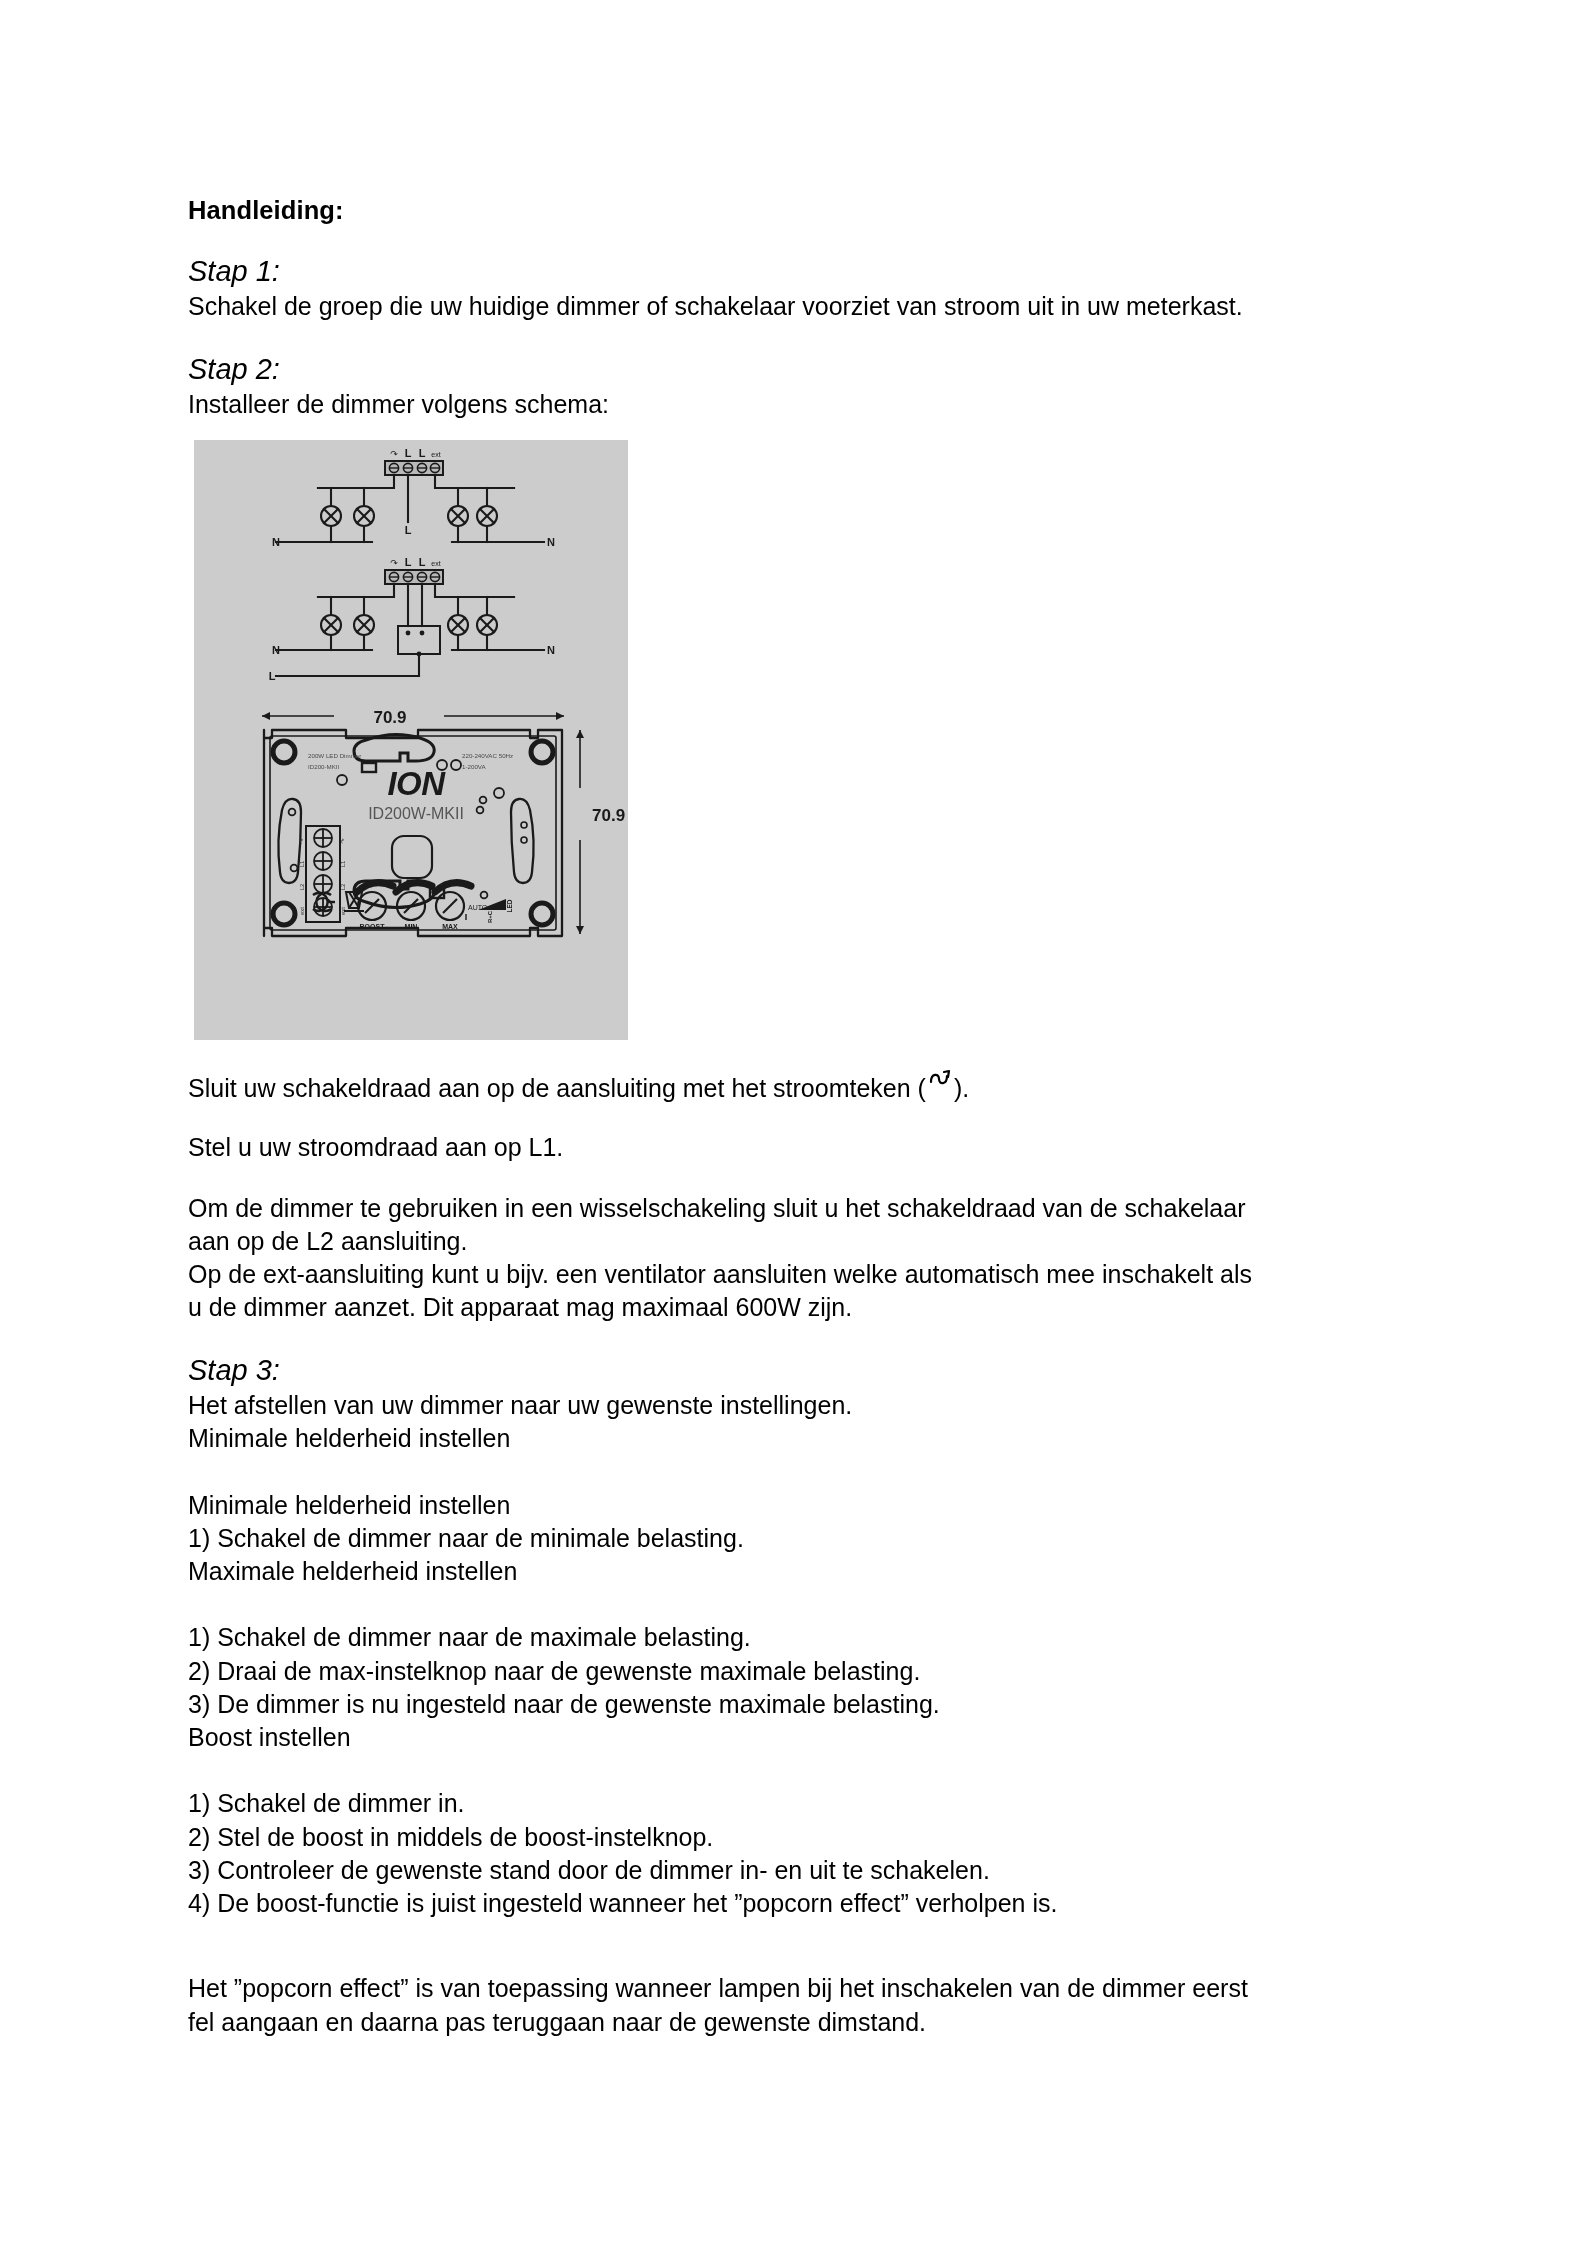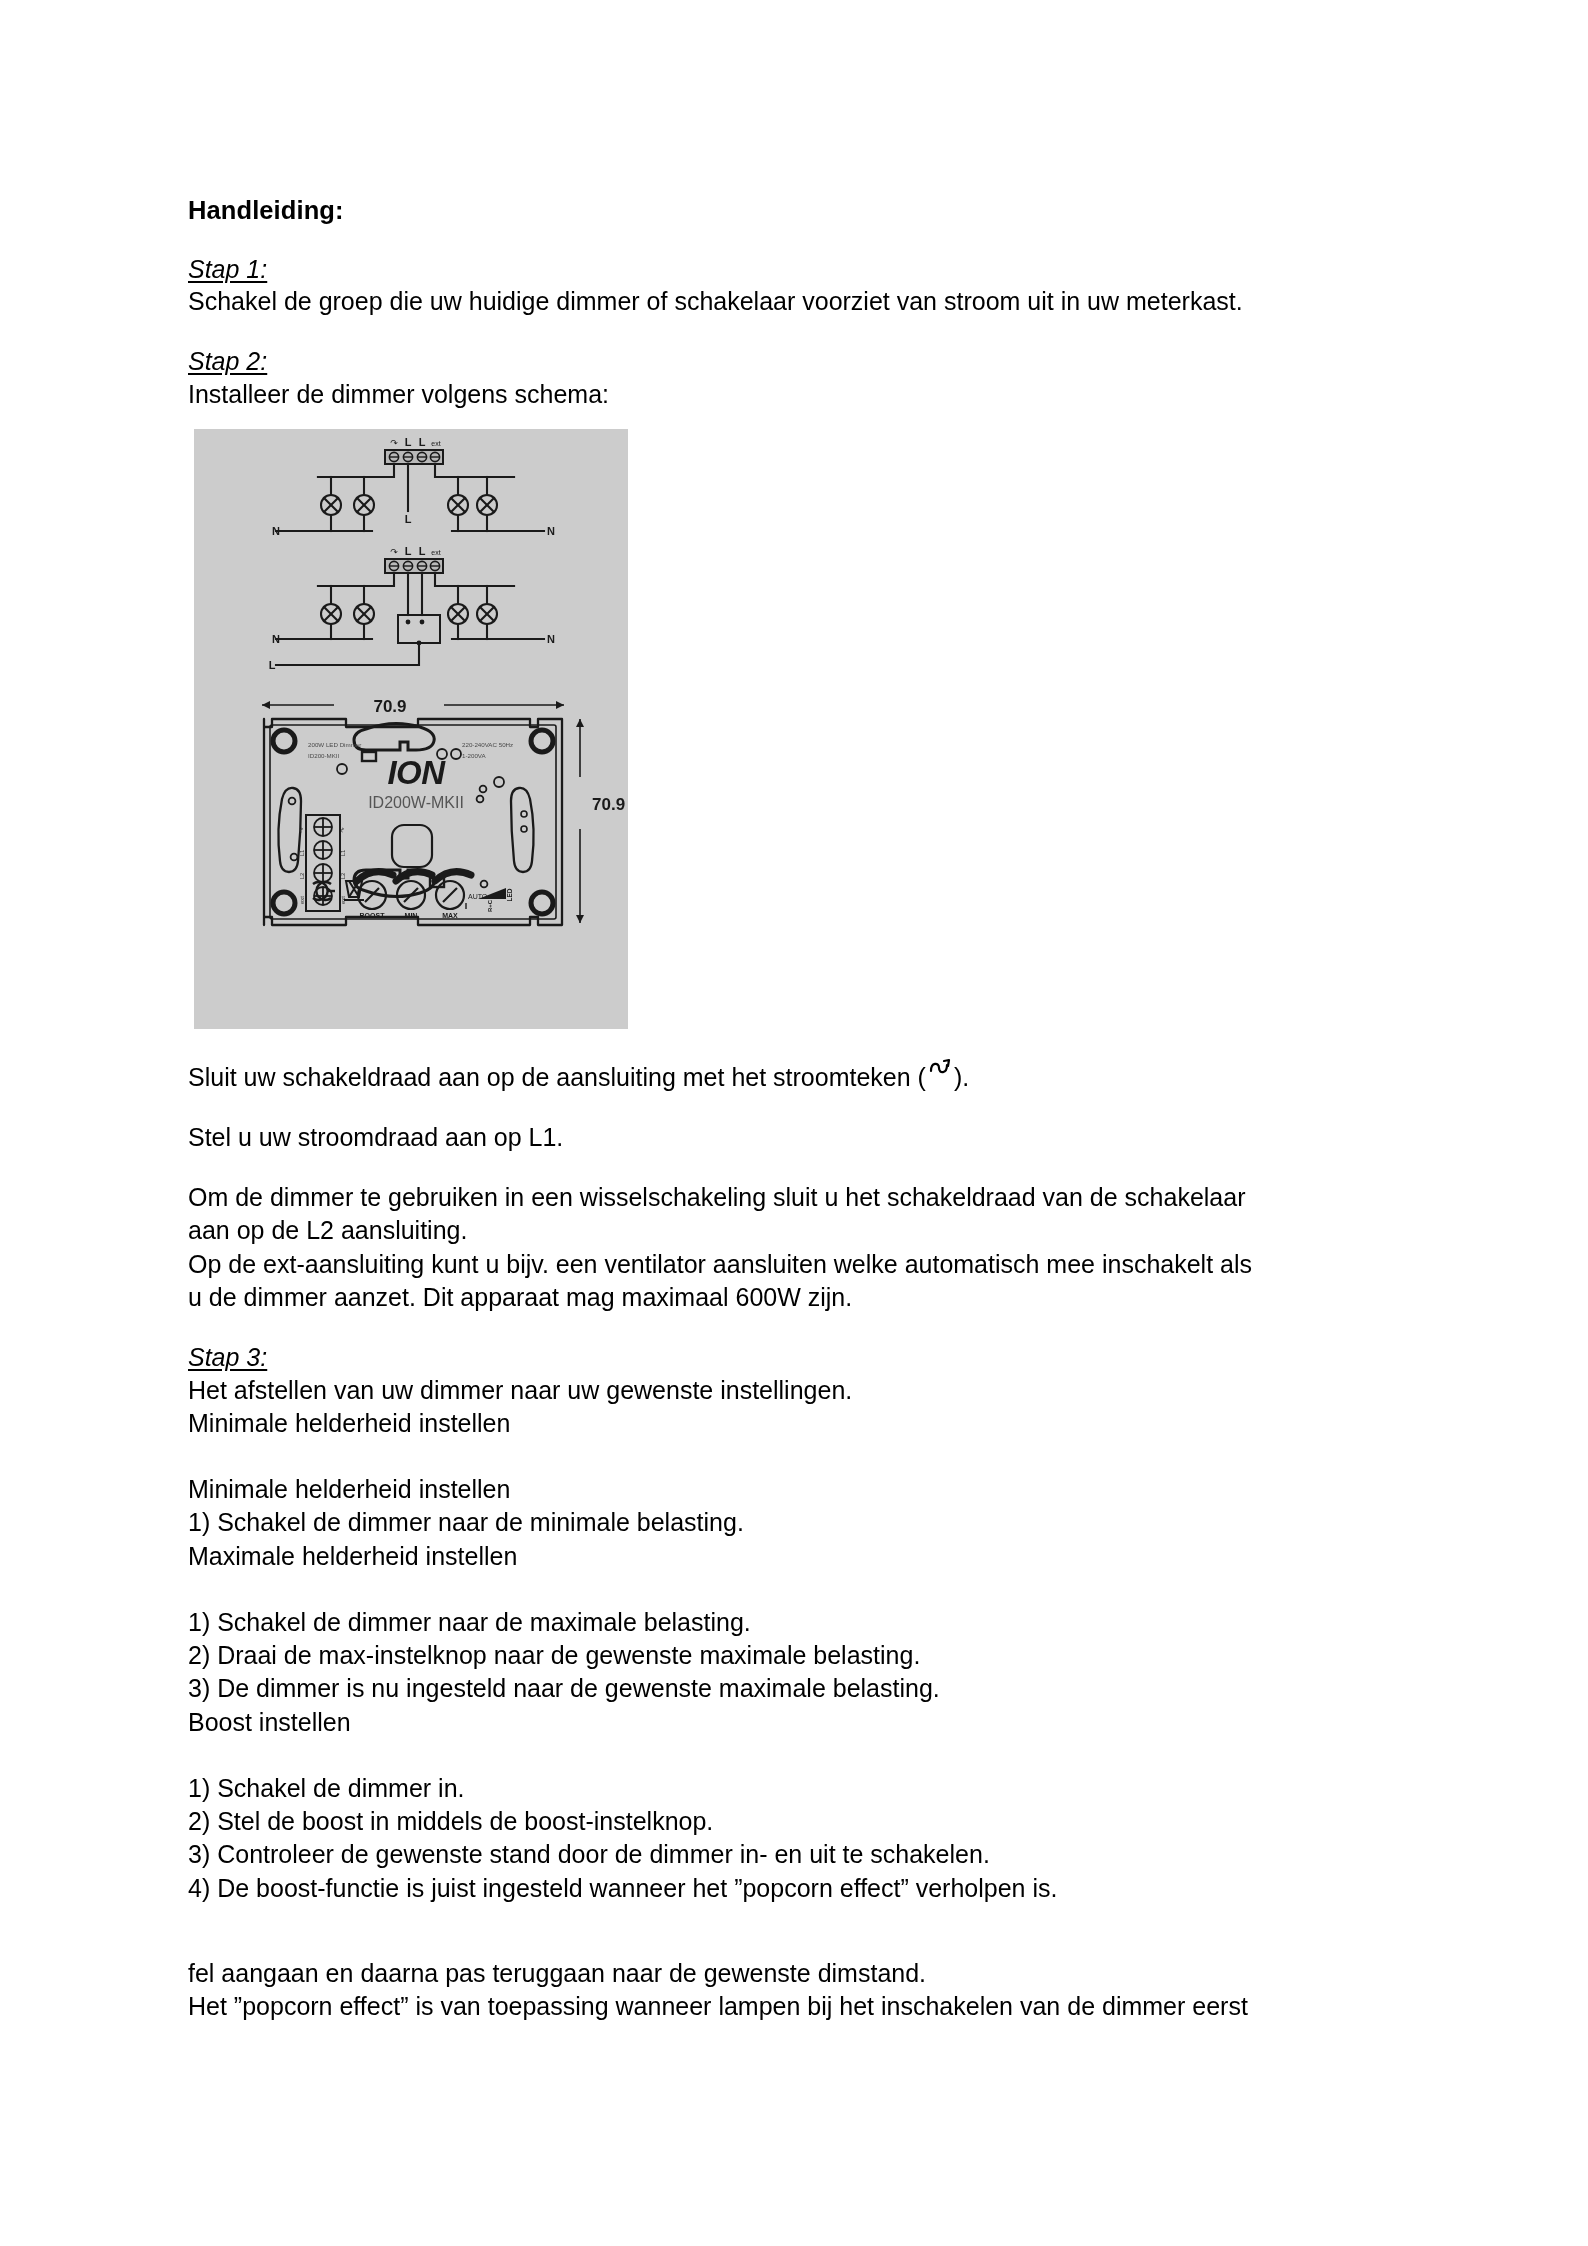--- a/index.html
+++ b/index.html
@@ -32,23 +32,22 @@
 
   
   .doc-title {
     font-size: 25.5px;
     font-weight: bold;
     line-height: 1.28;
     margin: 0 0 26px 0;
     letter-spacing: 0.1px;
   }
   .step-label {
-    font-size: 25px;
+    font-size: 29px;
     font-style: italic;
-    text-decoration: underline;
     text-underline-offset: 3px;
     line-height: 1.3;
     margin: 0;
   }
   .para {
     font-size: 25px;
     line-height: 1.33;
     margin: 0;
   }
   .gap-md { height: 27px; }
@@ -434,18 +433,18 @@
     <div class="txt-blk">
       <div>1) Schakel de dimmer in.</div>
       <div>2) Stel de boost in middels de boost-instelknop.</div>
       <div>3) Controleer de gewenste stand door de dimmer in- en uit te schakelen.</div>
       <div>4) De boost-functie is juist ingesteld wanneer het ”popcorn effect” verholpen is.</div>
     </div>
 
     <div class="gap-xl"></div>
 
     <div class="txt-blk">
+      <div>Het ”popcorn effect” is van toepassing wanneer lampen bij het inschakelen van de dimmer eerst</div>
       <div>fel aangaan en daarna pas teruggaan naar de gewenste dimstand.</div>
-      <div>Het ”popcorn effect” is van toepassing wanneer lampen bij het inschakelen van de dimmer eerst</div>
     </div>
 
   </div>
 </div>
 
 </body></html>

